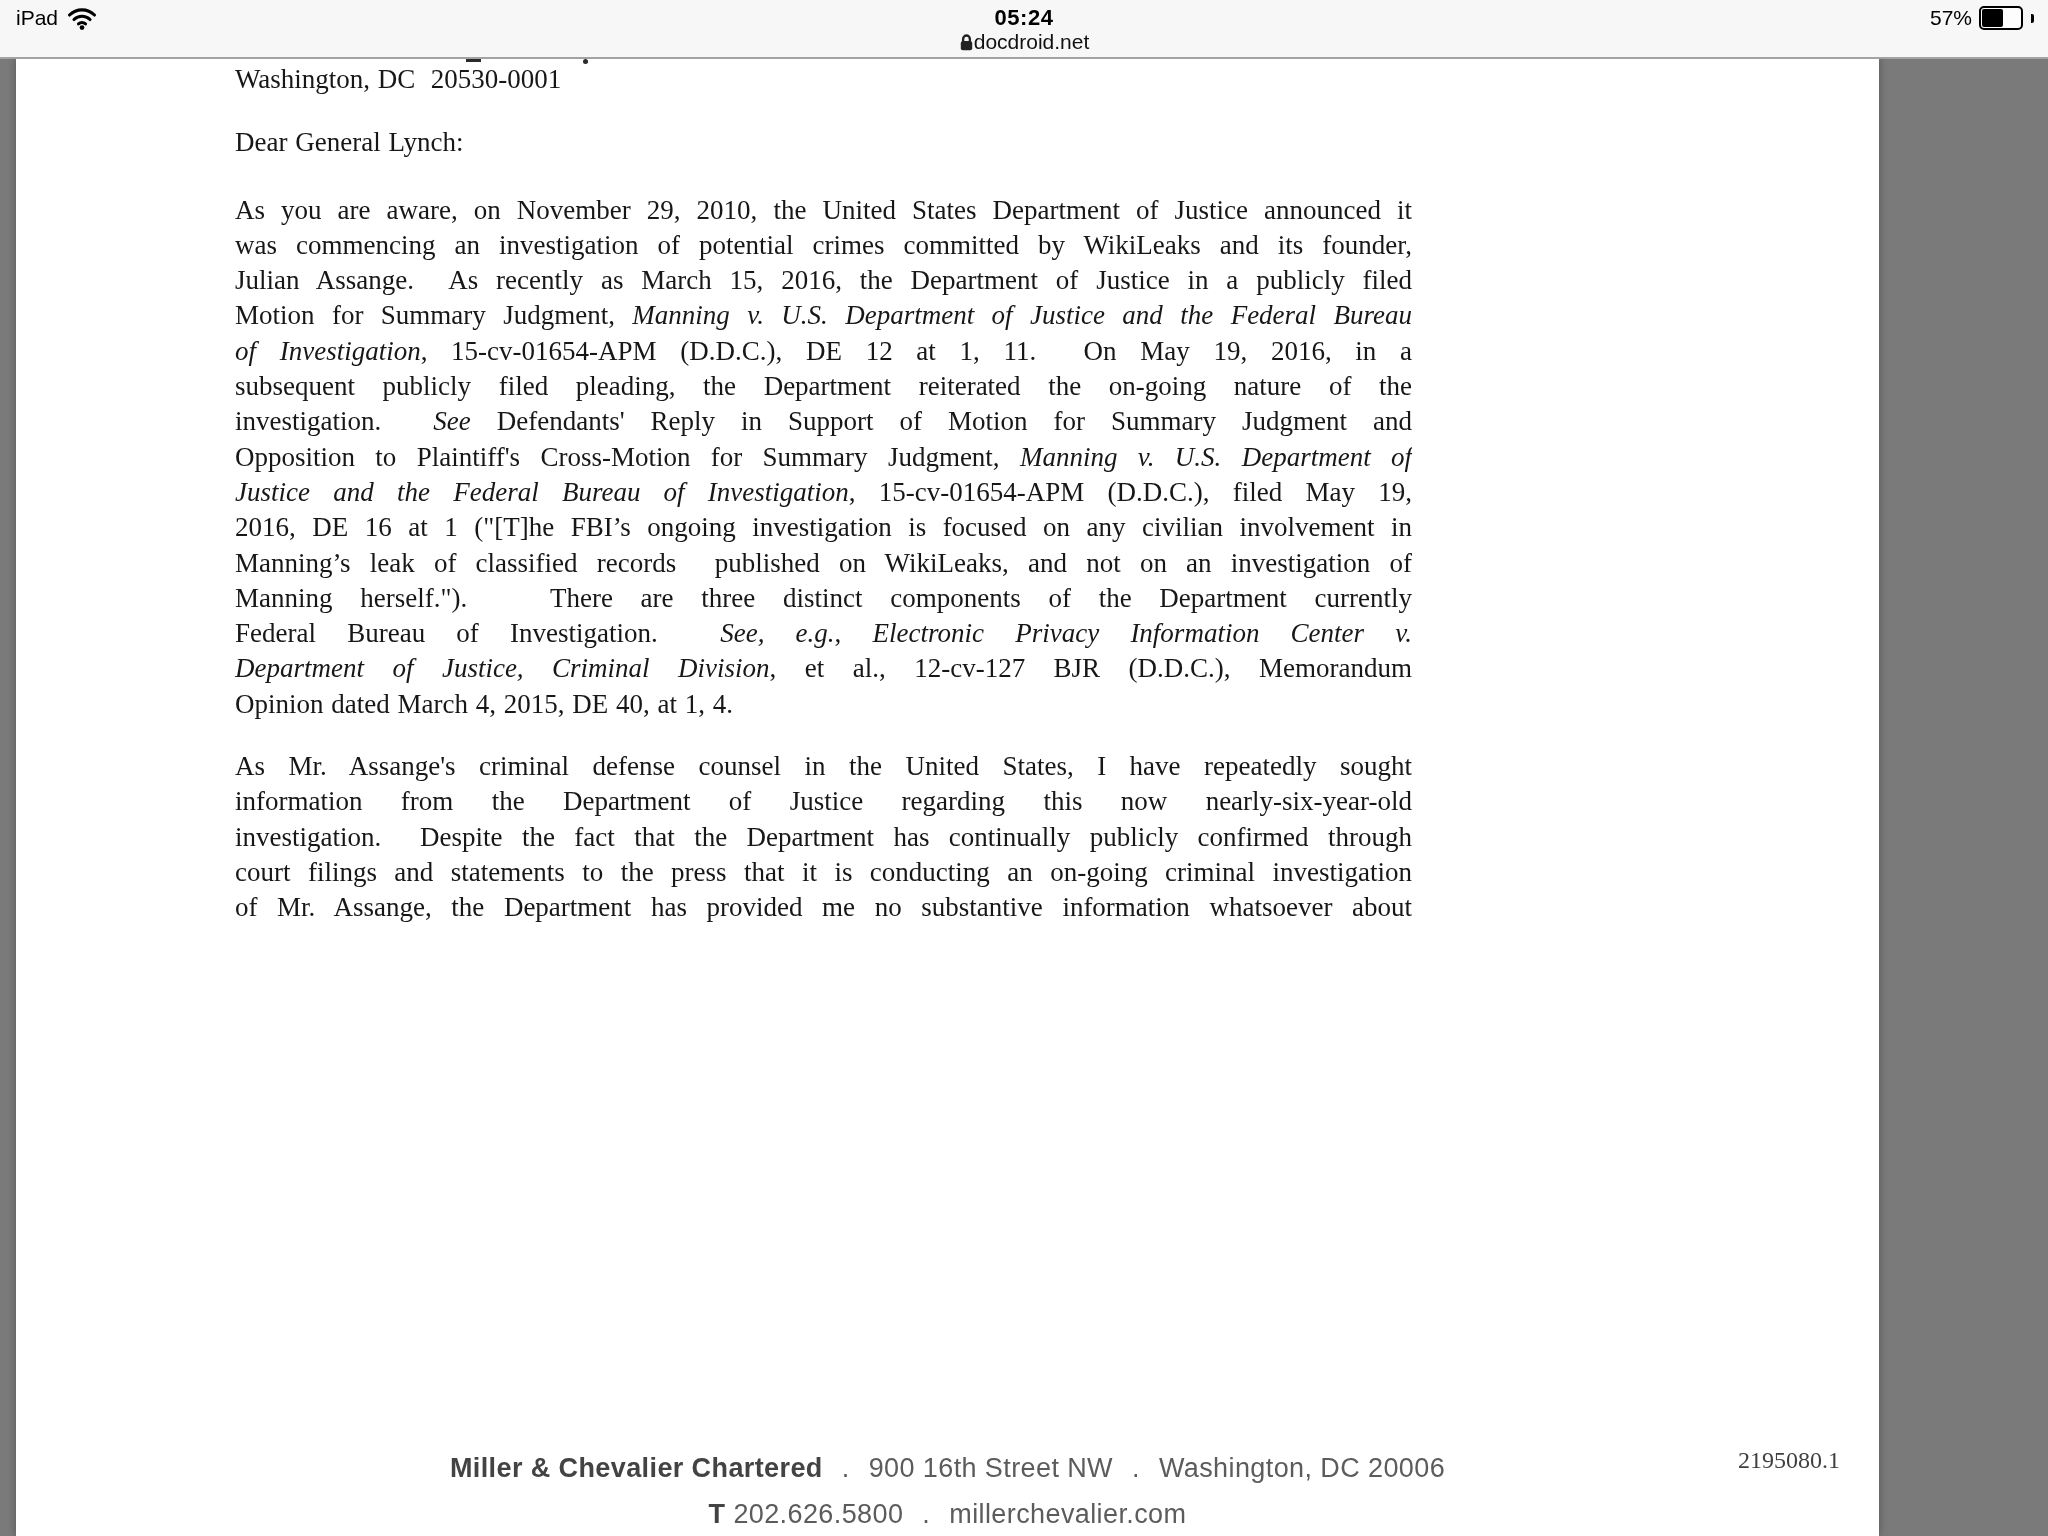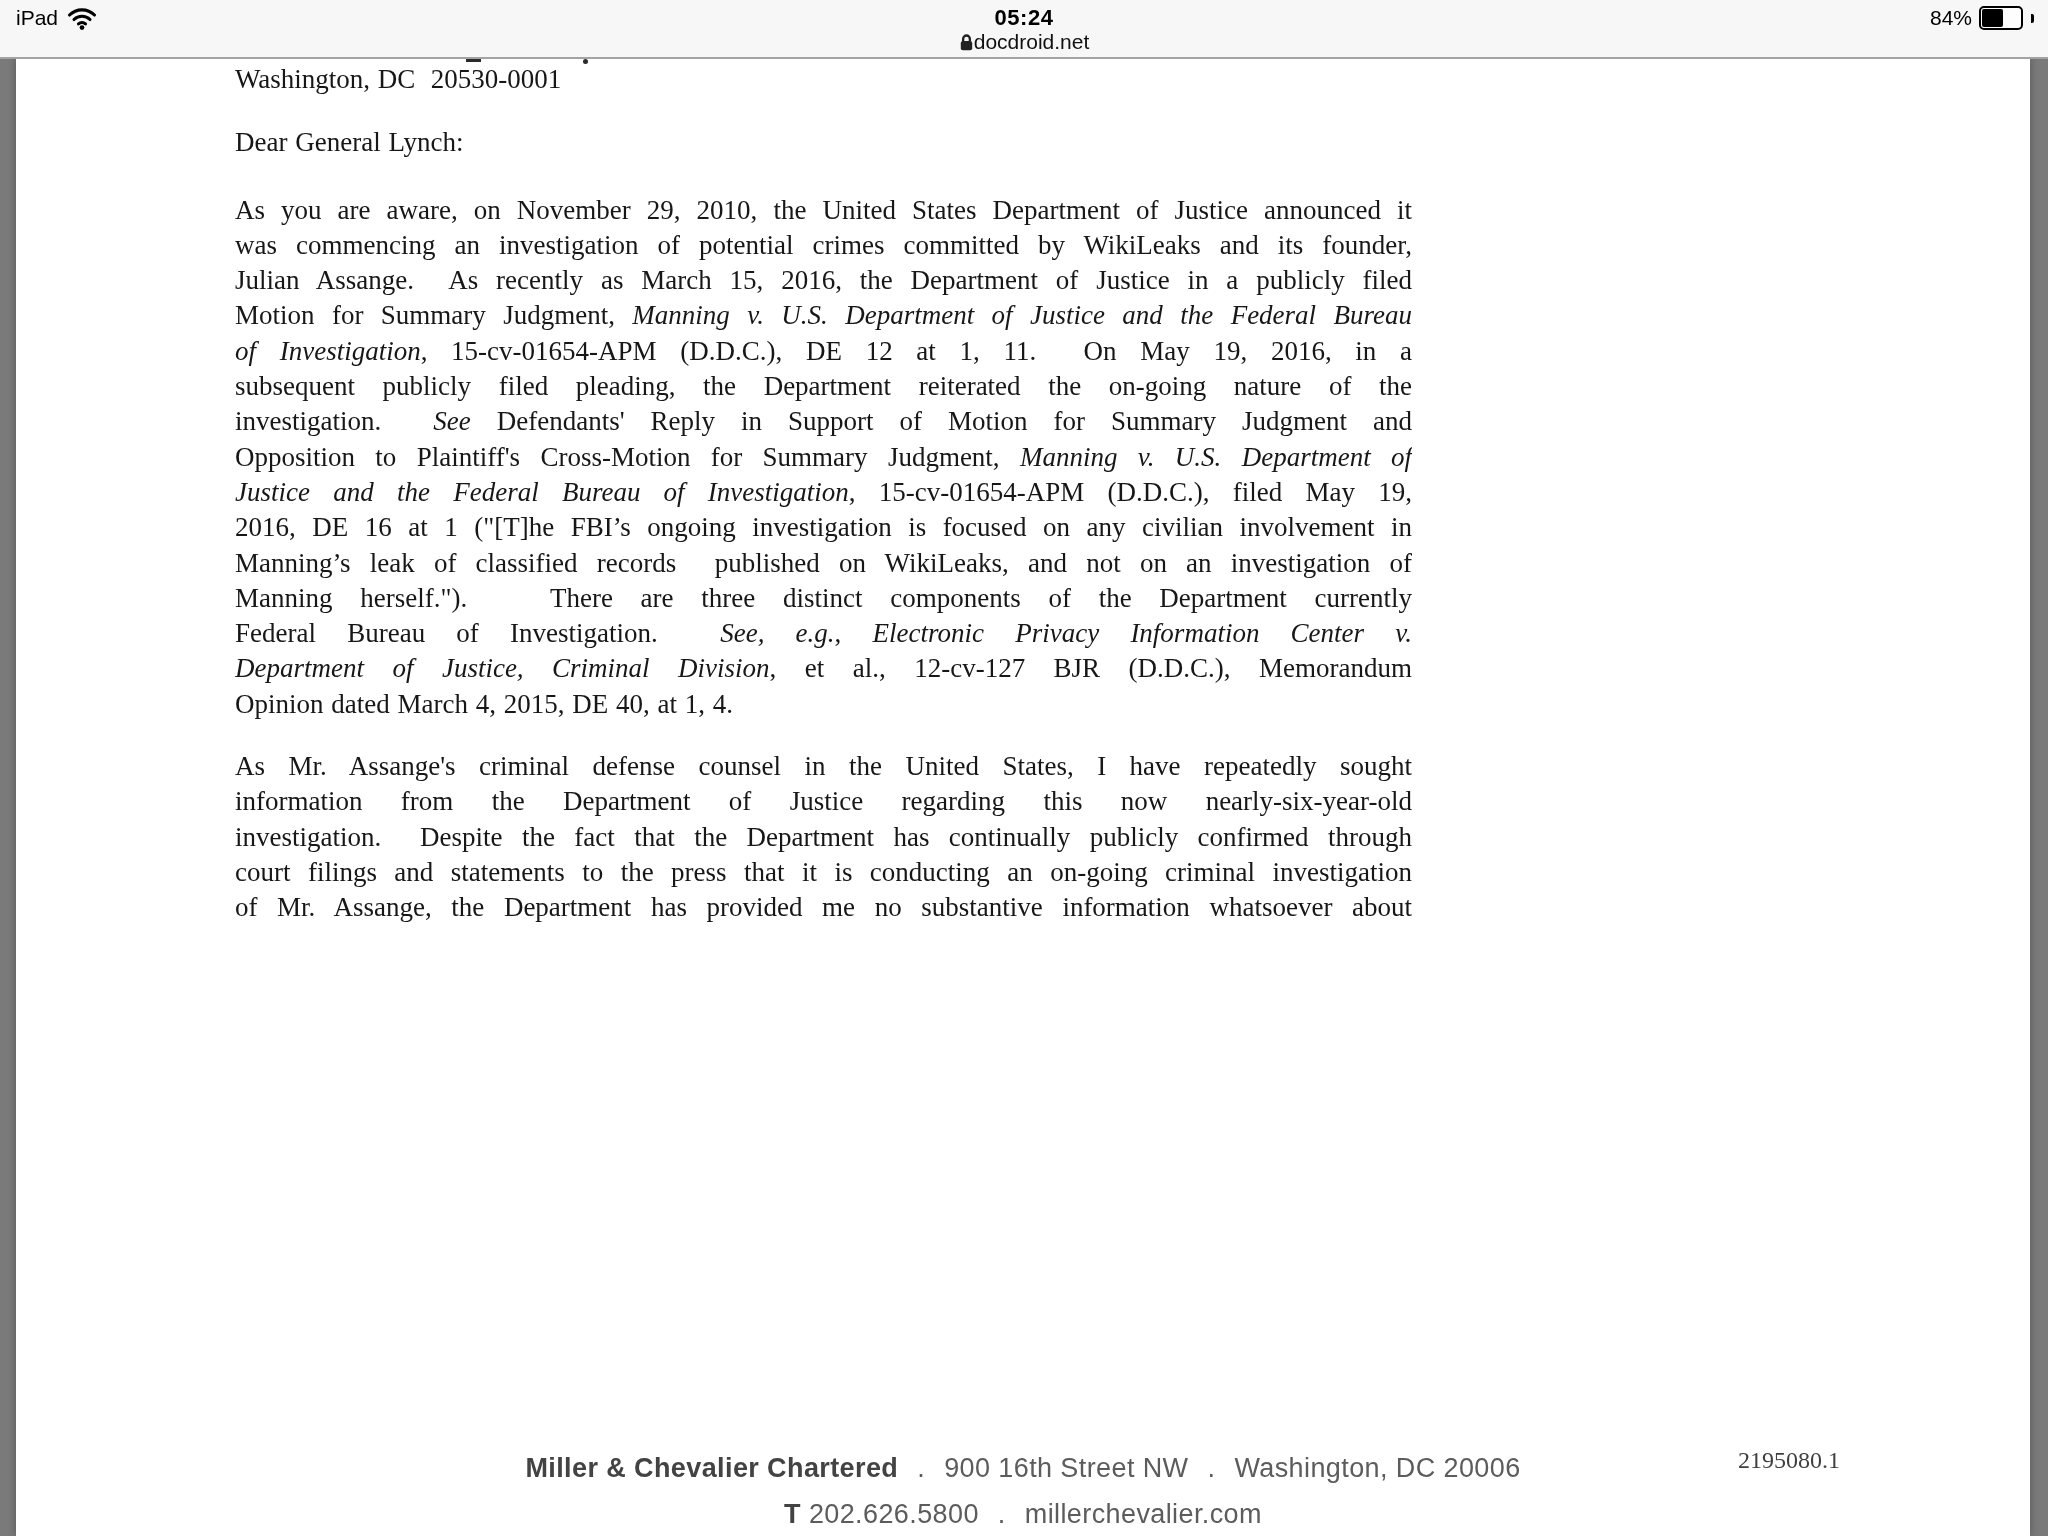--- a/index.html
+++ b/index.html
@@ -25,21 +25,21 @@
   .battery{position:relative;width:40px;height:20px;border:2px solid #000;border-radius:5px;background:#fdfdfd;}
   .battery-fill{position:absolute;left:1px;top:1px;bottom:1px;background:#000;border-radius:2px;}
   .battery-tip{width:3px;height:9px;background:#000;border-radius:0 2px 2px 0;margin-left:1px;}
   .urlrow{
     position:absolute;left:0;top:30px;width:100%;
     display:flex;justify-content:center;align-items:center;
     font-size:21px;color:#111;
   }
   
   .page{
-    position:absolute;left:16px;top:57px;width:2014px;height:1479px;
+    position:absolute;left:16px;top:57px;width:1863px;height:1479px;
     background:#fff;box-shadow:0 0 8px rgba(0,0,0,.3);
   }
   .frag{position:absolute;background:#2a2a2a;}
   .frag.dash{left:450px;top:1px;width:15px;height:4px;}
   .frag.dot{left:567px;top:2px;width:5px;height:5px;border-radius:50%;}
   .letter{
     position:absolute;left:219px;top:5px;width:1177px;
     font-family:"Liberation Serif",serif;font-size:27px;color:#171717;
   }
   .line{
@@ -78,21 +78,21 @@
       <svg width="30" height="23" viewBox="0 0 24 18">
         <path d="M2 6.2 a14.2 14.2 0 0 1 20 0" stroke="#000" stroke-width="2.5" fill="none" stroke-linecap="round"></path>
         <path d="M5.6 9.8 a9.1 9.1 0 0 1 12.8 0" stroke="#000" stroke-width="2.5" fill="none" stroke-linecap="round"></path>
         <path d="M9.2 13.3 a4.2 4.2 0 0 1 5.6 0" stroke="#000" stroke-width="2.5" fill="none" stroke-linecap="round"></path>
         <circle cx="12" cy="16.2" r="1.9" fill="#000"></circle>
       </svg>
     </span>
   </div>
   <div class="time">05:24</div>
   <div class="battery-group">
-    <span class="battery-pct">84%</span>
+    <span class="battery-pct">57%</span>
     <span class="battery">
       <span class="battery-fill" style="width: 20.52px;"></span>
     </span>
     <span class="battery-tip"></span>
   </div>
   <div class="urlrow">
     <span>
       <svg width="15" height="19" viewBox="0 0 14 18">
         <path d="M3.8 8 V5.6 a3.2 3.2 0 0 1 6.4 0 V8" stroke="#222" stroke-width="2.2" fill="none"></path>
         <rect x="1.6" y="7.6" width="10.8" height="8.8" rx="2" fill="#222"></rect>

